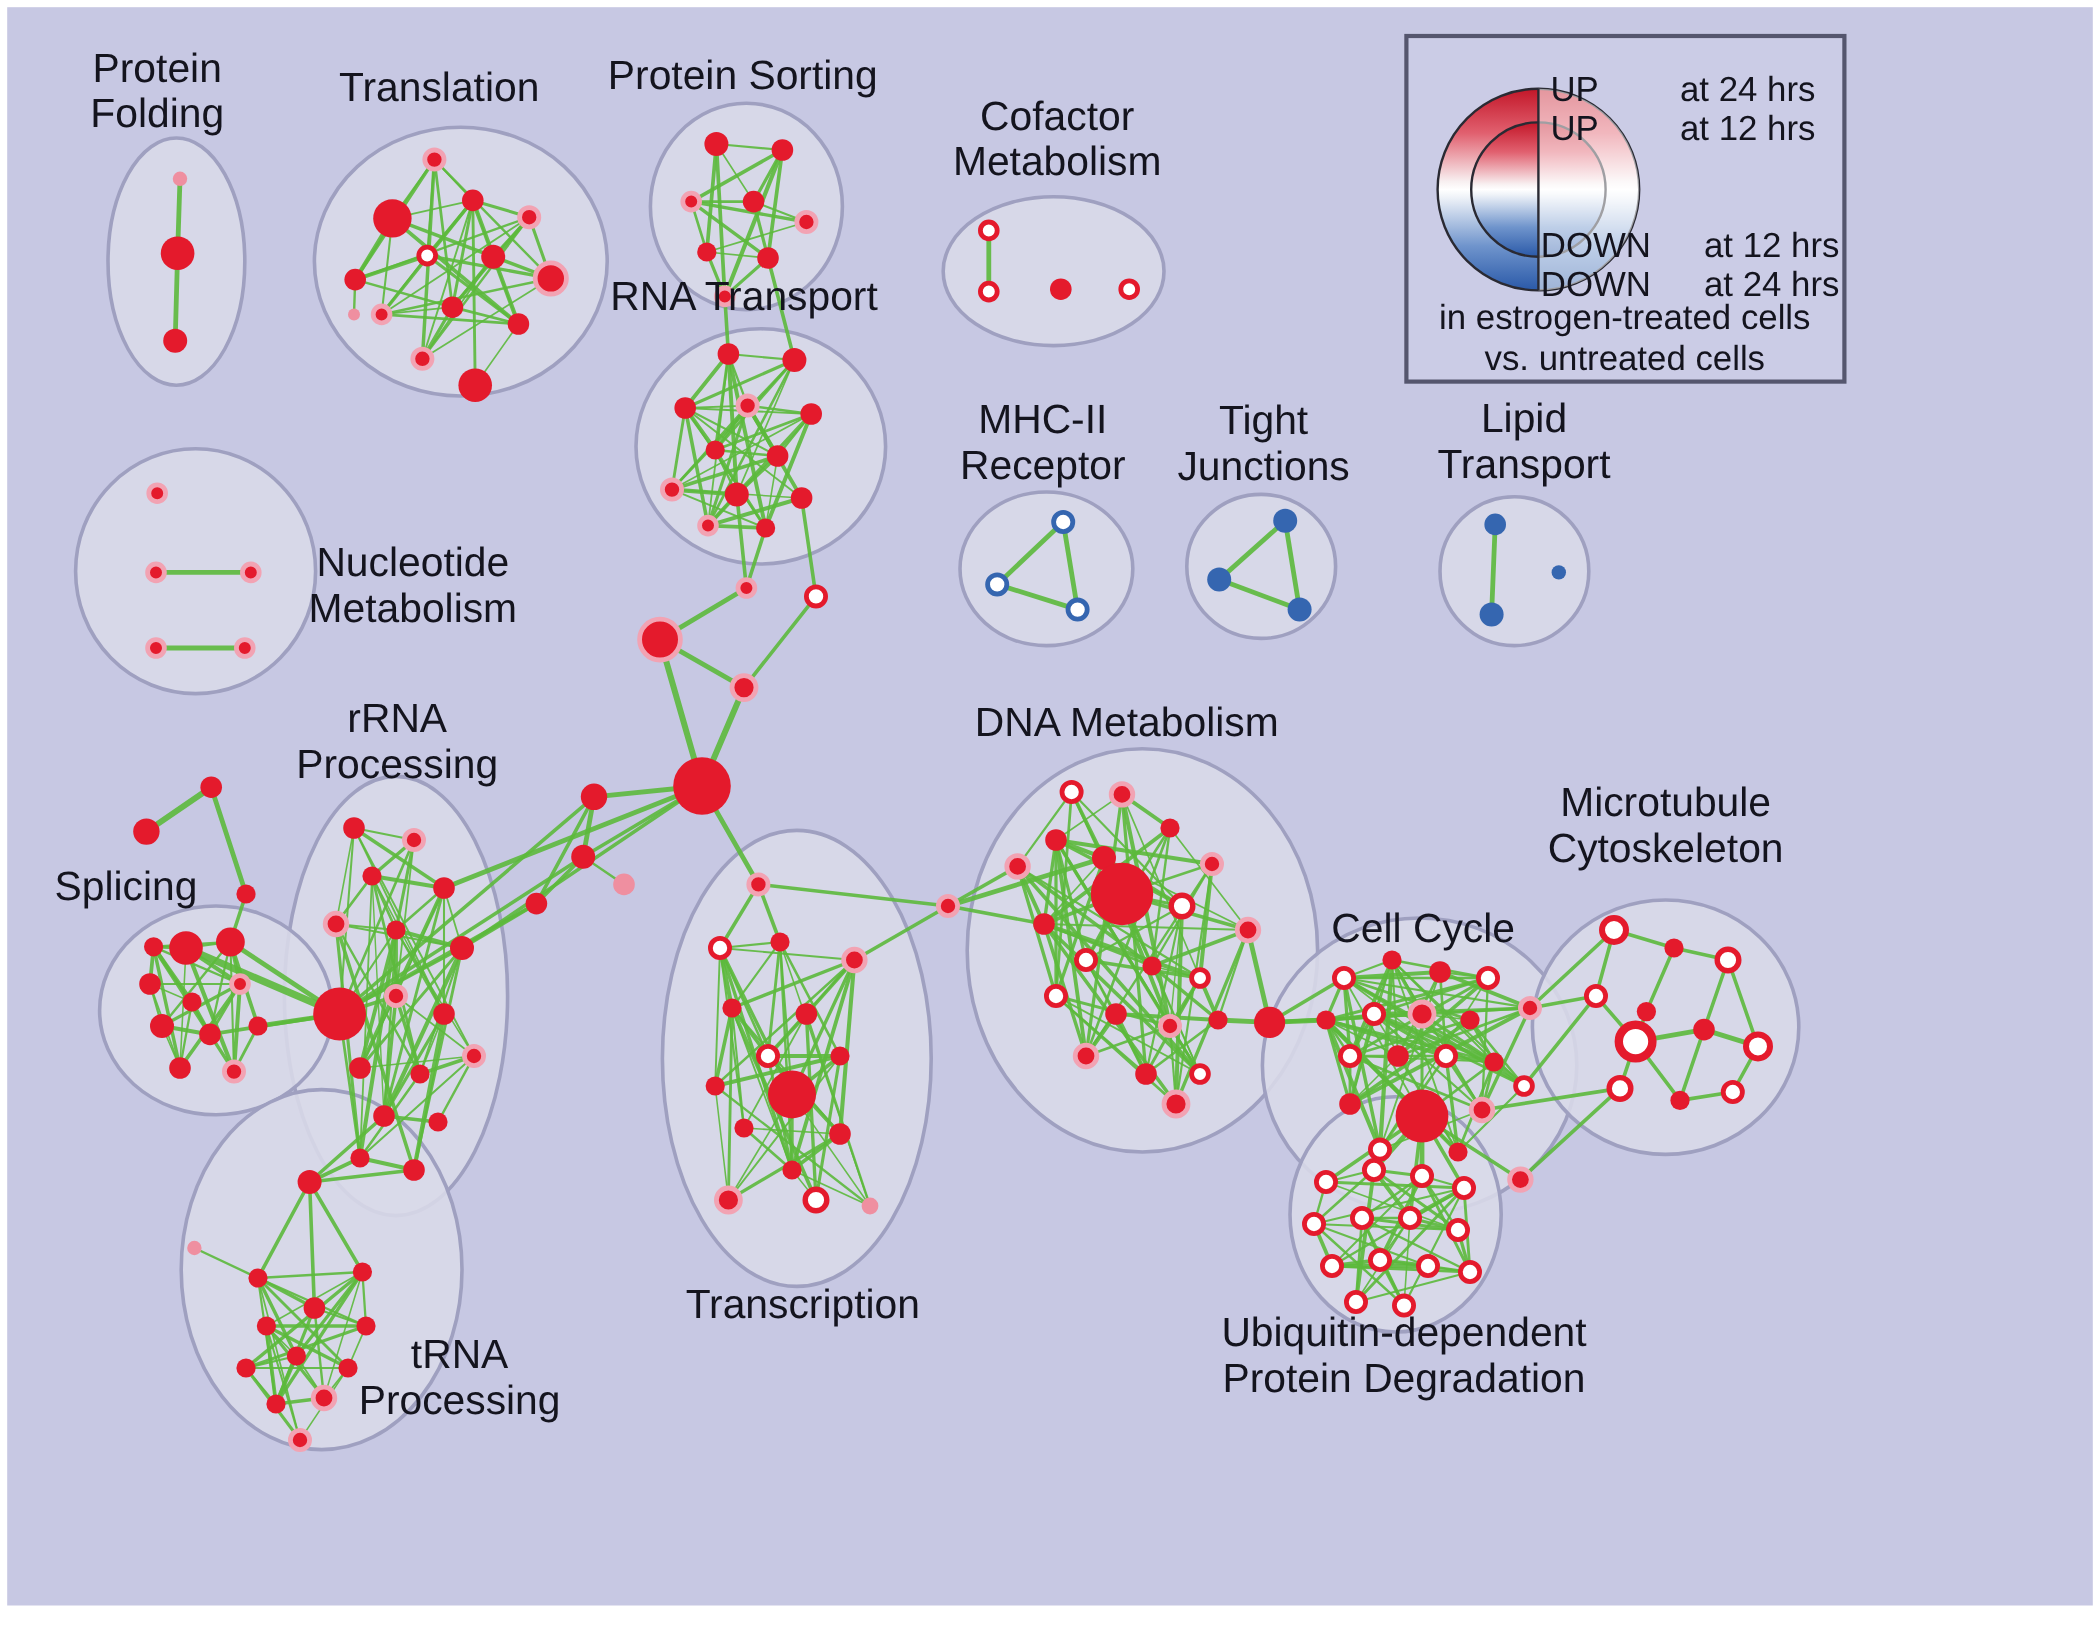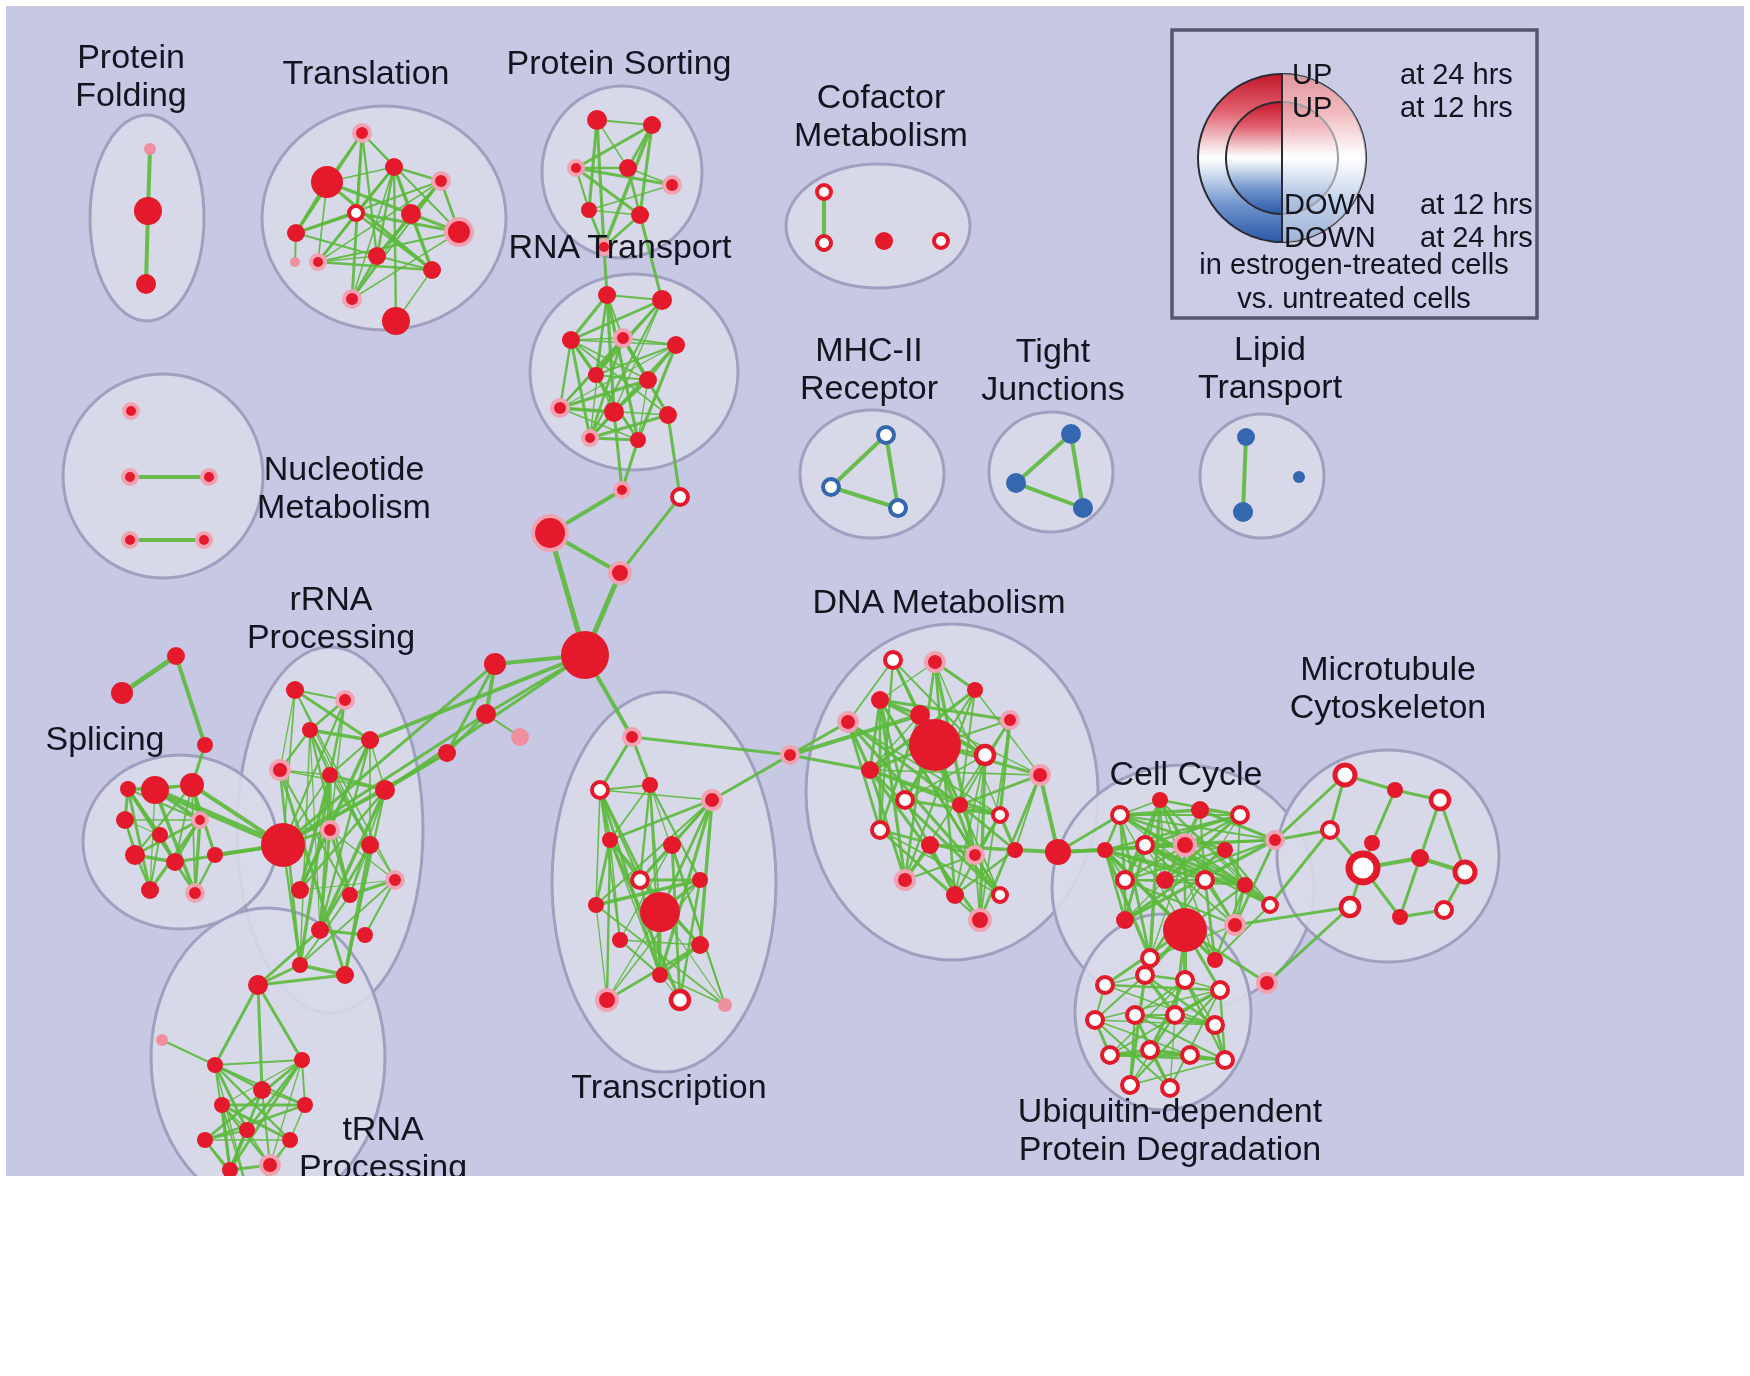--- a/index.html
+++ b/index.html
@@ -1,16 +1,16 @@
 <!DOCTYPE html>
 <html><head>
 <meta charset="utf-8">
 <style>
   html, body { margin: 0; padding: 0; background: #ffffff; }
-  #stage { width: 1750px; height: 1176px; position: relative; }
+  #stage { width: 1750px; height: 1338px; position: relative; }
   svg { display: block; }
   .cluster-label {
     font-family: "Liberation Sans", sans-serif;
     font-size: 34px;
     fill: #14141e;
   }
   .lg {
     font-family: "Liberation Sans", sans-serif;
     font-size: 29px;
     fill: #14141e;

